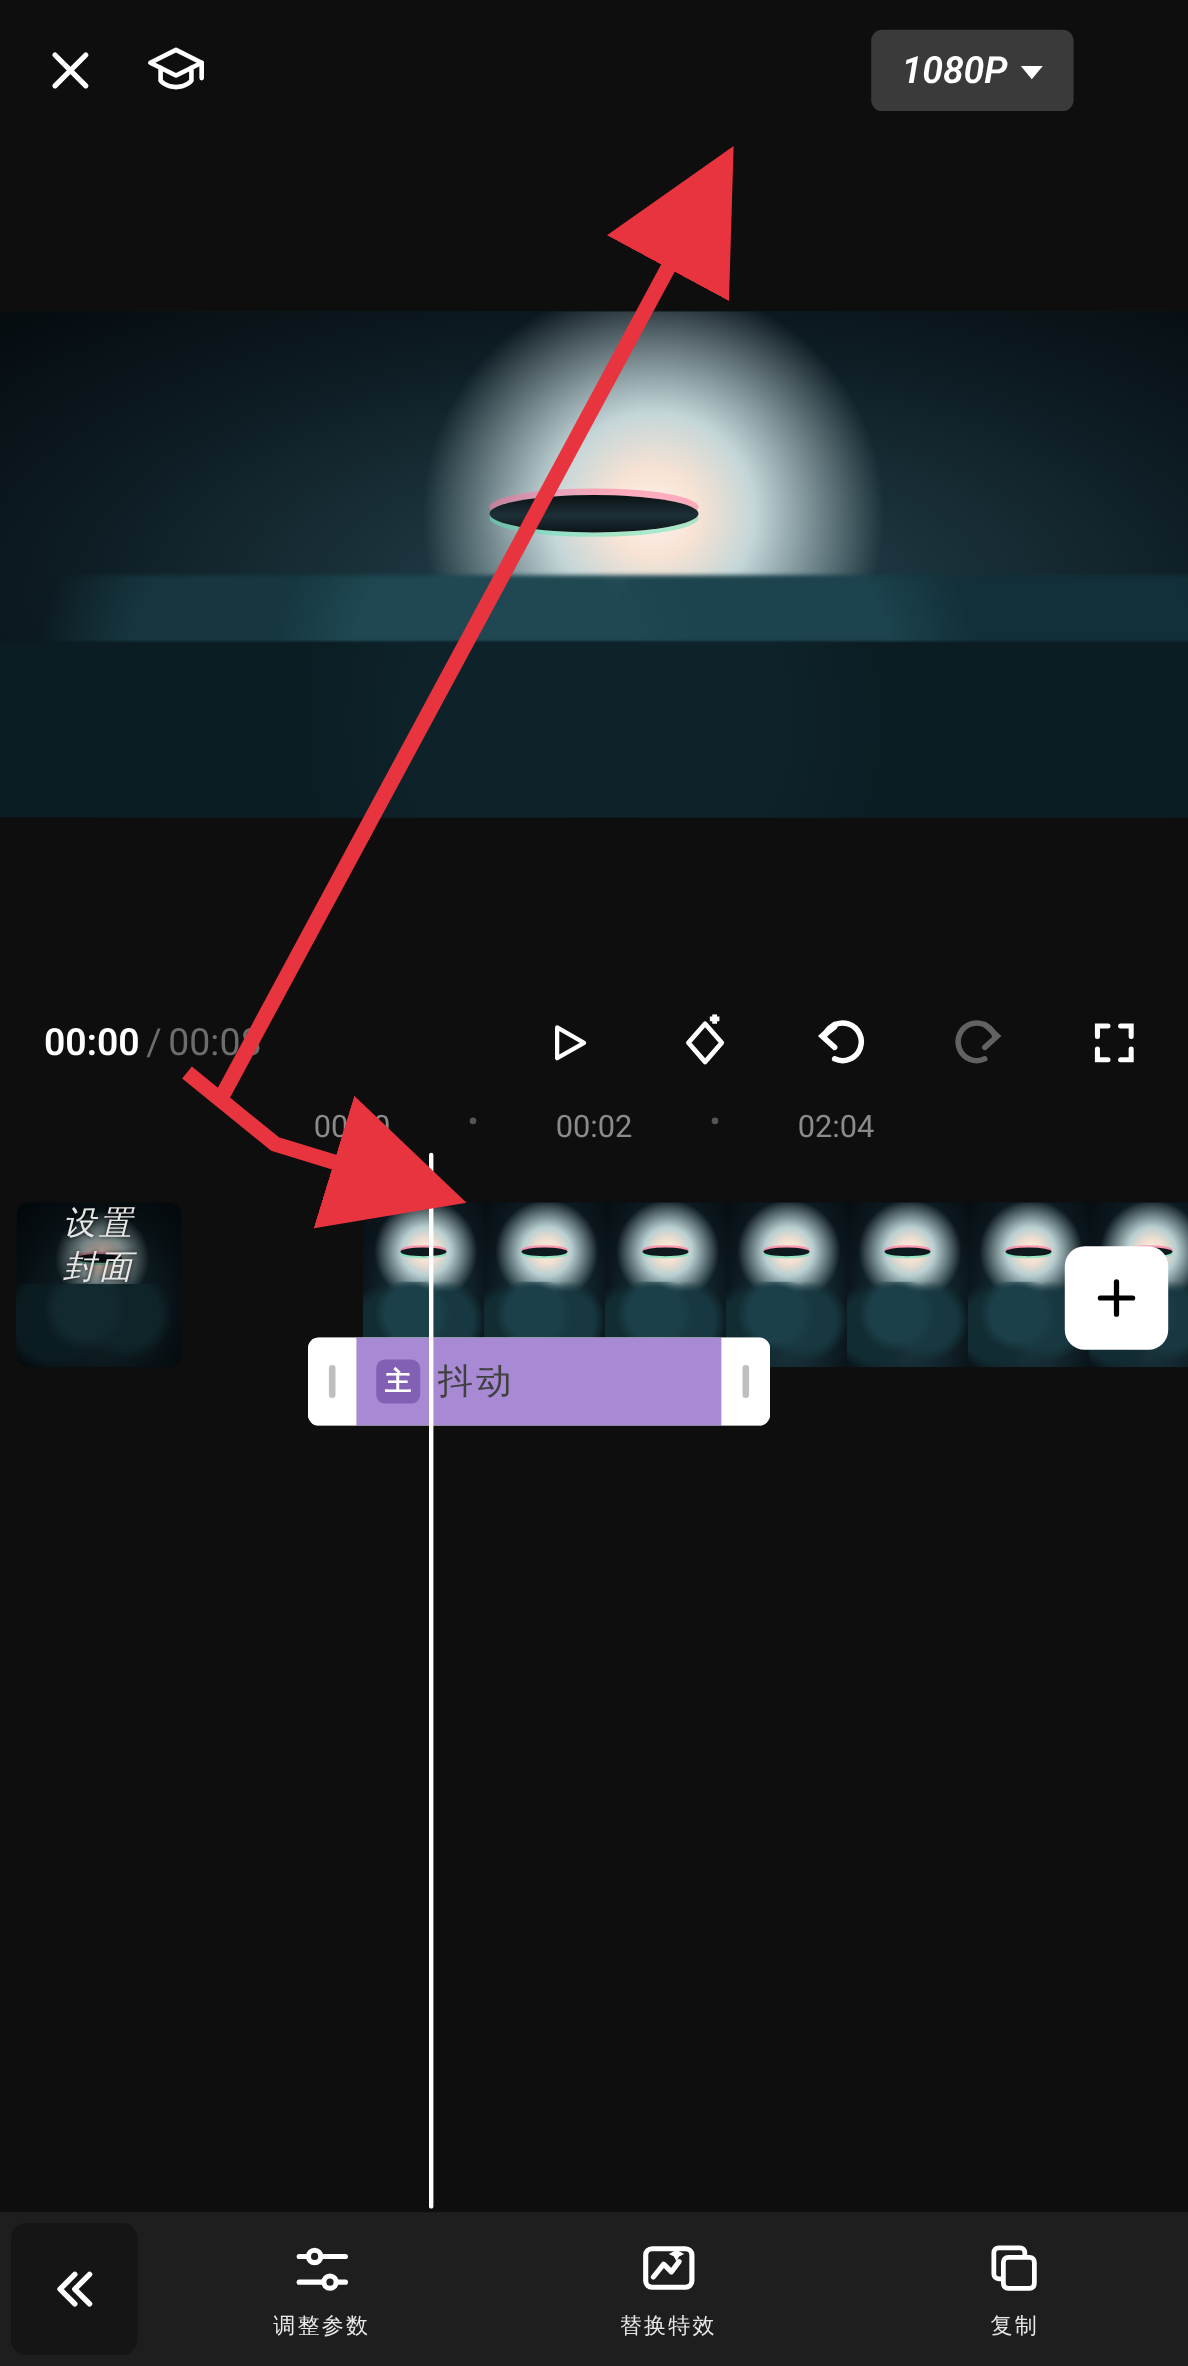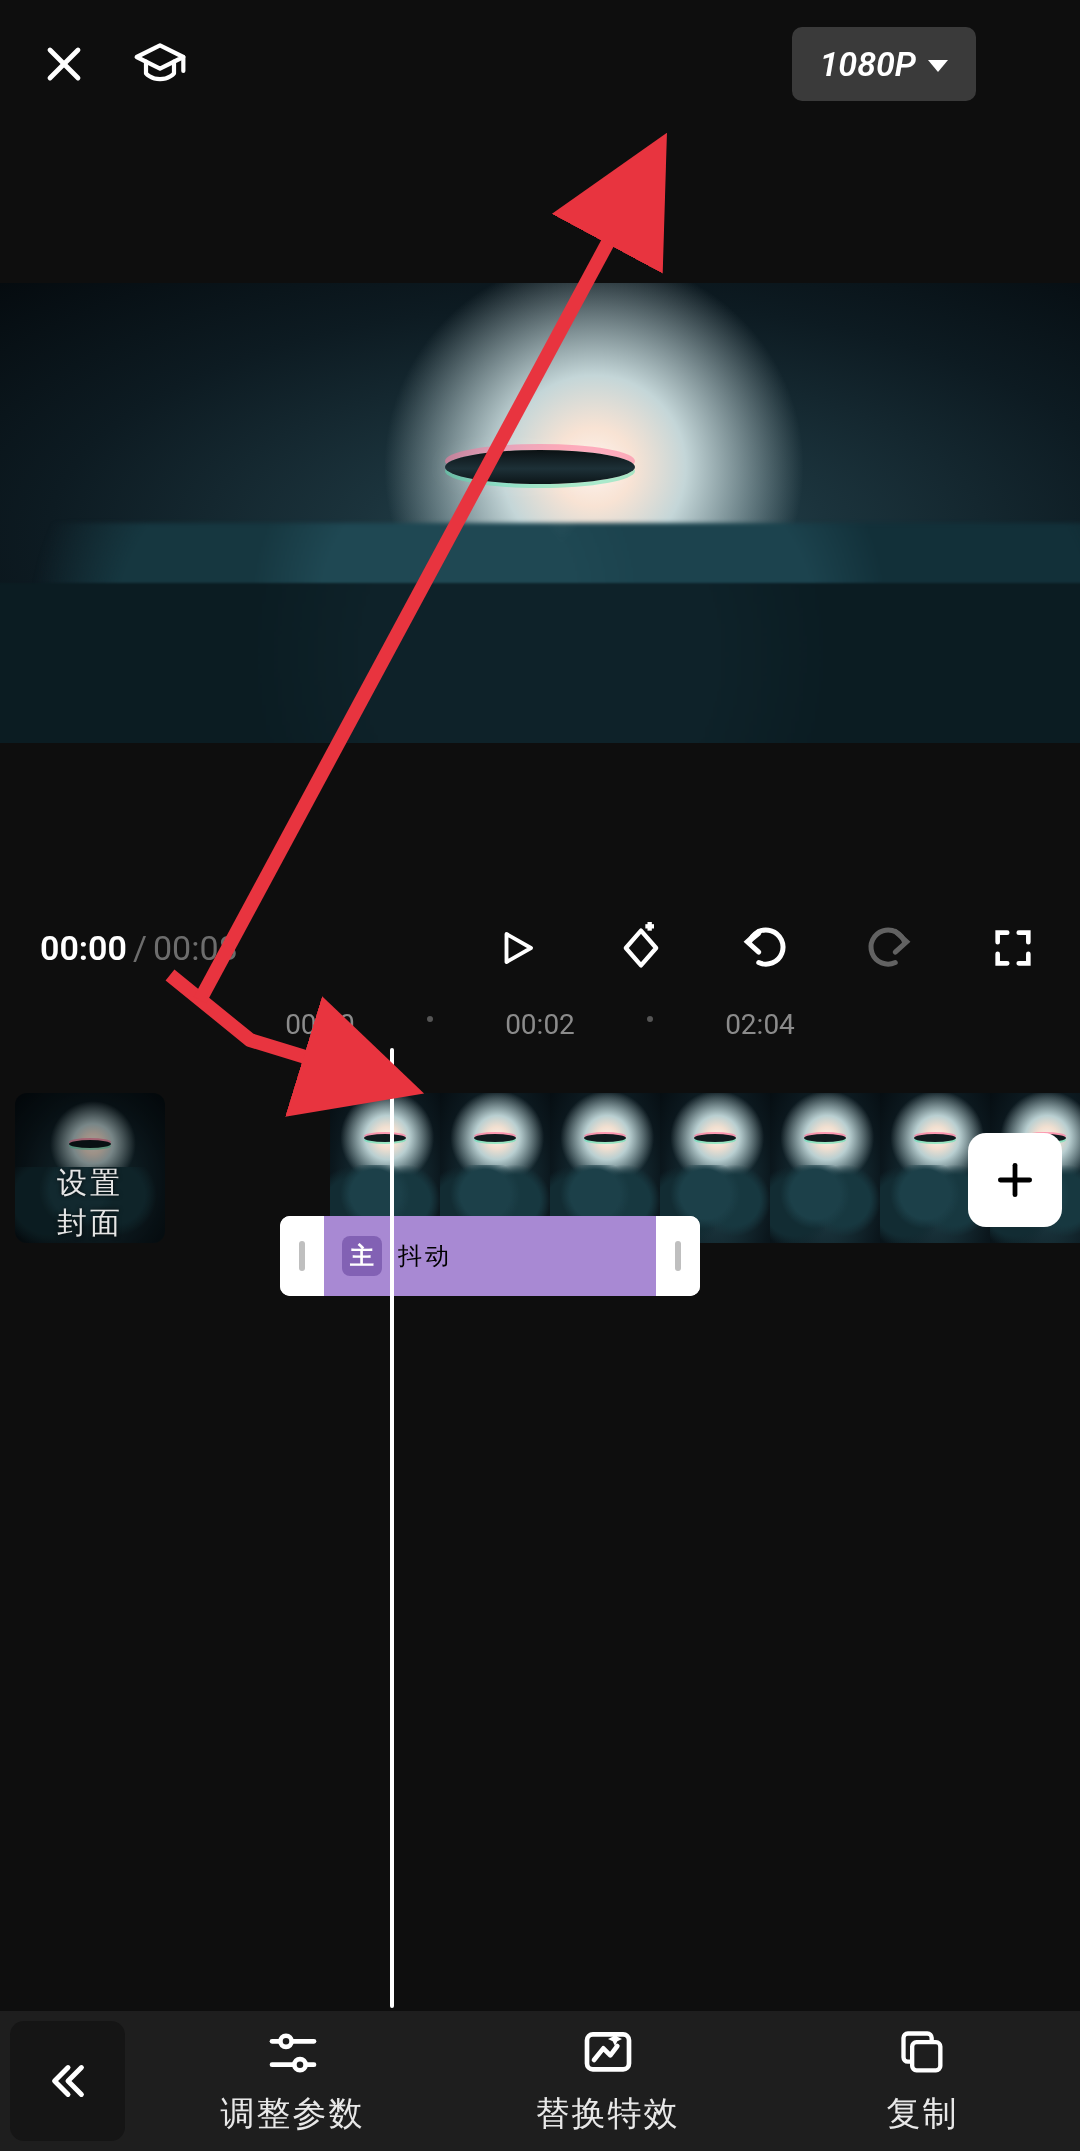--- a/index.html
+++ b/index.html
@@ -50,38 +50,38 @@
   .timeline-area { position:relative; flex:0 0 auto; background:#0e0e0e; height:1010px; overflow:hidden;}
   .ruler { position:absolute; top:0; left:0; right:0; height:50px; display:flex; color:#8b8b8b; font-size:28px;}
   .ruler-tick { position:absolute; top:10px; transform:translateX(-50%); }
   .ruler-dot { position:absolute; top:18px; width:6px;height:6px;background:#555;border-radius:50%; transform:translateX(-50%);}
   .playhead { position:absolute; top:50px; bottom:0; left:390px; width:4px; background:#ffffff; border-radius:2px; z-index:5;}
 
   .track-row { position:absolute; left:0; right:0; display:flex; align-items:center; }
   .mute-col { width:150px; display:flex; flex-direction:column; align-items:center; gap:14px; color:#d0d0d0;}
   .mute-col .lbl { font-size:26px; letter-spacing:3px; }
 
-  .cover-thumb { width:150px; height:150px; border-radius:12px; overflow:hidden; position:relative; display:flex; align-items:flex-end; justify-content:center; }
+  .cover-thumb { width:150px; height:150px; border-radius:12px; overflow:hidden; position:relative; display:flex; align-items:flex-start; justify-content:center;font-style:italic; }
   .cover-thumb .mini-scene { position:absolute; inset:0; transform:scale(1); }
   .cover-thumb .labels { position:relative; z-index:2; text-align:center; font-size:30px; line-height:40px; color:#e6e6e6; text-shadow:0 0 4px rgba(0,0,0,.9); letter-spacing:3px;}
   .cover-thumb::after{content:"";position:absolute;inset:0;background:rgba(0,0,0,.35);}
 
   .clip-strip { position:absolute; left:330px; top:0; height:150px; display:flex; border-radius:6px; overflow:hidden;}
   .clip-frame { width:110px; height:150px; position:relative; overflow:hidden;}
   .clip-frame .mini-scene{position:absolute;inset:-20px 0 -20px 0;}
 
   .add-clip { position:absolute; right:18px; top:40px; width:94px; height:94px; background:#ffffff; border-radius:18px; display:flex; align-items:center; justify-content:center; z-index:3;}
   .add-clip svg { stroke:#000; }
 
   .effect-track { position:absolute; left:280px; top:218px; width:420px; height:80px; background:#fff; border-radius:10px; display:flex; align-items:center; overflow:hidden; z-index:3;}
   .effect-handle { width:44px; height:100%; background:#fff; display:flex; align-items:center; justify-content:center;}
   .effect-handle span{display:block;width:6px;height:30px;background:#bfbfbf;border-radius:3px;}
   .effect-body { flex:1; height:100%; background:#a889d3; display:flex; align-items:center; gap:16px; padding-left:18px;}
   .effect-badge { width:40px; height:40px; border-radius:8px; background:#8261b4; display:flex; align-items:center; justify-content:center; color:#fff; font-size:24px; font-weight:700;}
-  .effect-body .name { color:#000000; font-size:24px; letter-spacing:3px; }
+  .effect-body .name { color:#404040; font-size:32px; letter-spacing:3px; }
 
   .mini-scene { position:absolute; inset:0;
      background:
        radial-gradient(circle at 52% 34%, #fdf2e8 0%, #f1dfd0 8%, #b9cfd1 16%, rgba(100,140,150,0) 34%),
        radial-gradient(ellipse at 52% 60%, #274650 0%, #172f37 30%, #0b171d 68%, #040a0e 100%);
   }
   .mini-scene::before{content:"";position:absolute;left:50%;top:34%;width:42px;height:8px;transform:translate(-50%,-50%);border-radius:50%;
      background:#0f1a1e; box-shadow:0 -2px 0 rgba(255,120,160,0.7),0 2px 0 rgba(90,230,180,0.6);}
   .mini-scene::after{content:"";position:absolute;bottom:-6px;left:-6px;right:-6px;height:55%;
      background: radial-gradient(circle at 42% 28%, #1c4049 0 24%, transparent 34%),
@@ -89,21 +89,21 @@
                  radial-gradient(circle at 24% 40%, #122c33 0 26%, transparent 36%); }
 
   
   .anno { position:absolute; pointer-events:none; z-index:50; }
 
   
   .bottombar { position:absolute; left:0; right:0; bottom:0; height:140px; background:#1e1e1e; display:flex; align-items:center; }
   .collapse-btn { width:115px; height:120px; margin-left:10px; margin-right:10px; border-radius:14px; background:#151515; display:flex; align-items:center; justify-content:center;}
   .tools { flex:1; display:flex; justify-content:space-around; }
   .tool { display:flex; flex-direction:column; align-items:center; gap:10px; width:170px;}
-  .tool .lbl { font-size:34px; color:#e8e8e8; letter-spacing:2px;}
+  .tool .lbl { font-size:20px; color:#e8e8e8; letter-spacing:2px;}
   .tool .ic { height:56px; display:flex; align-items:center; justify-content:center;}
 
 </style>
 </head>
 <body>
 
 <div class="topbar">
   <div class="icon-btn">
     <svg width="48" height="48" viewBox="0 0 24 24" fill="none" stroke="#fff" stroke-width="2.4" stroke-linecap="round">
         <line x1="5" y1="5" x2="19" y2="19"></line>

